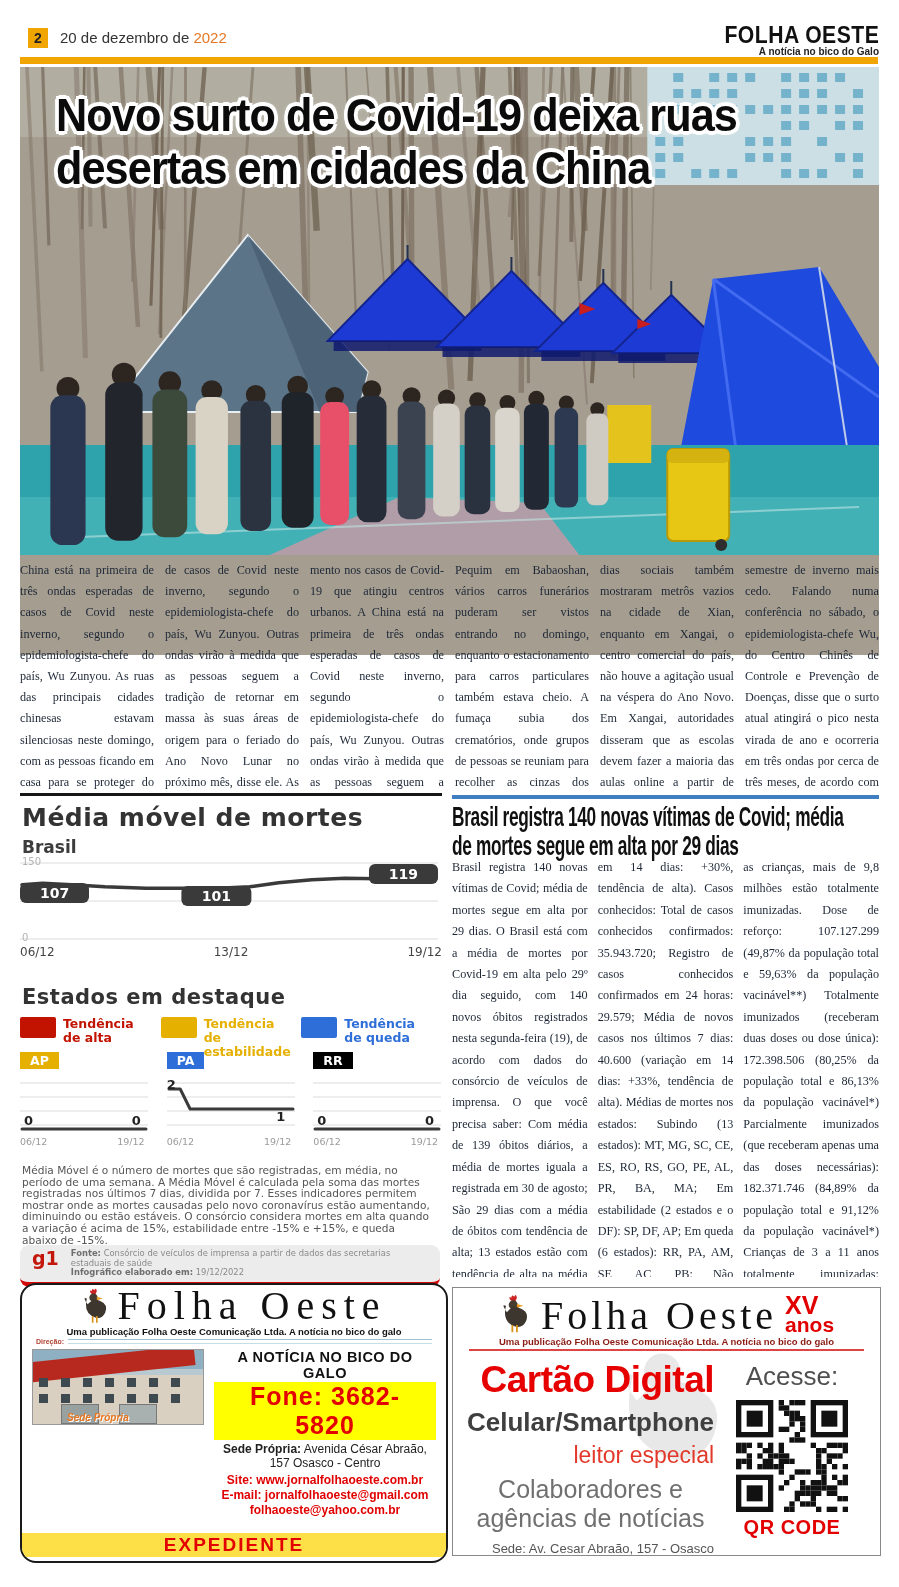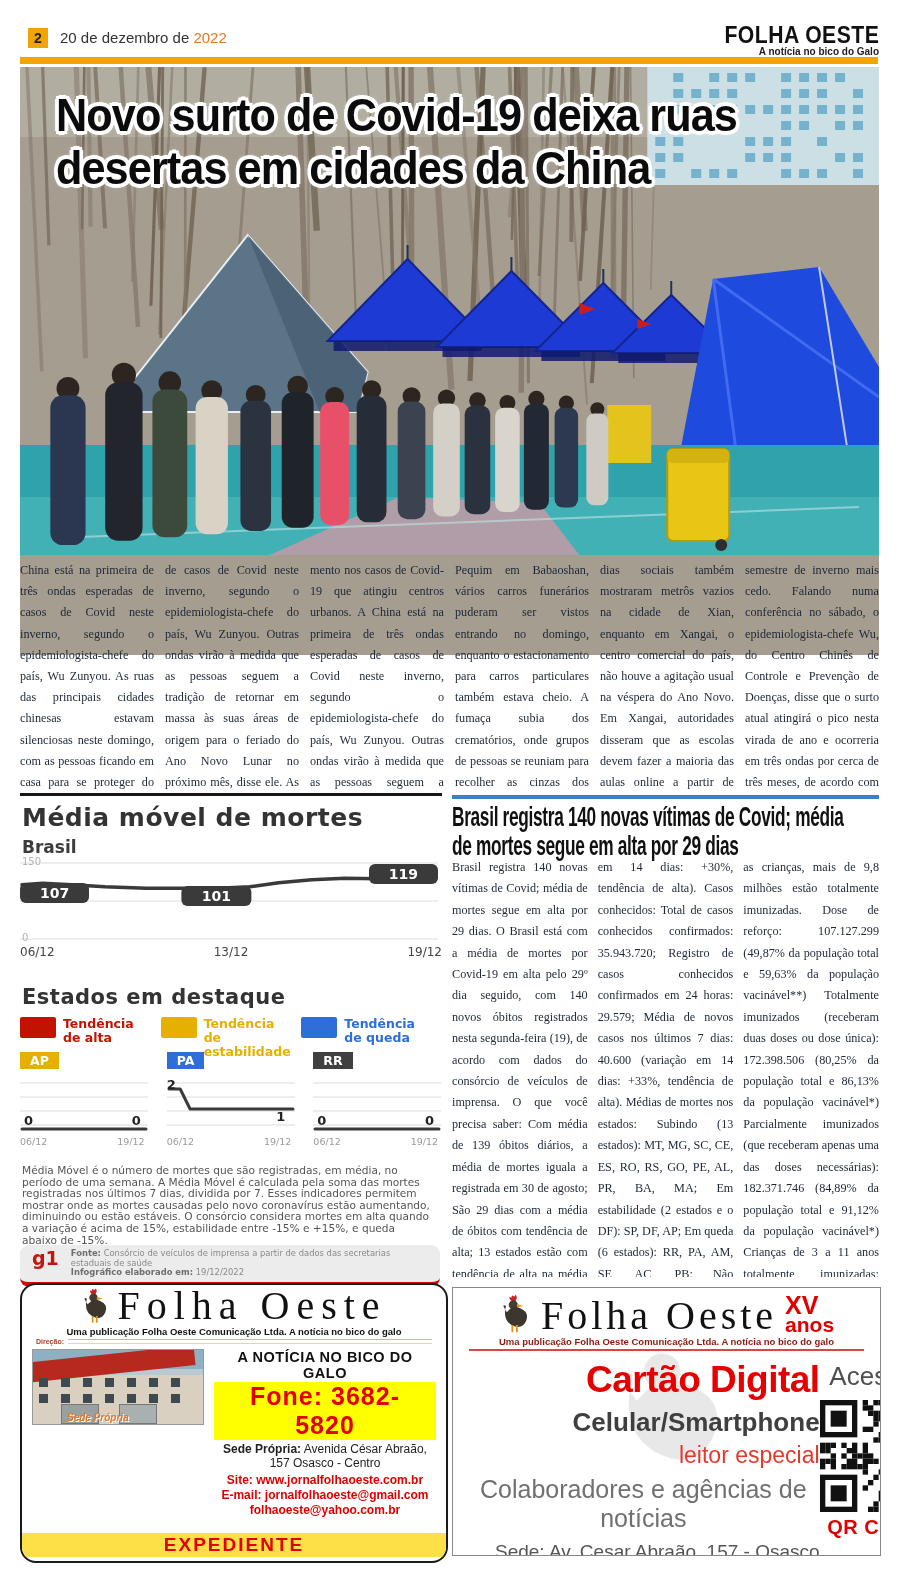--- a/index.html
+++ b/index.html
@@ -126,21 +126,21 @@
   .anos .a1{font-size:25px;}
   .anos .a2{font-size:21px;display:block;}
   .mast2-tag{margin:2px 16px 0 16px;text-align:center;font-size:9.5px;font-weight:bold;color:#8a1a12;
              border-bottom:2px solid #d44;padding-bottom:2px;}
   .adr-body{display:flex;padding:4px 10px 0 14px;position:relative;}
   .adr-left{flex:1.45;text-align:center;display:flex;flex-direction:column;align-items:flex-end;}
   .adr-cartao{color:#e60000;font-weight:bold;font-size:37px;margin-top:4px;letter-spacing:-.5px;}
   .adr-cel{color:#3f3f3f;font-weight:bold;font-size:26px;margin-top:6px;}
   .adr-leitor{color:#e2392b;font-size:23px;margin-top:4px;}
   .adr-colab{color:#707070;font-size:25px;line-height:1.15;margin-top:6px;}
-  .adr-sede{color:#555;font-size:19px;margin-top:8px;white-space:nowrap;margin-left:28px;}
+  .adr-sede{color:#555;font-size:13px;margin-top:8px;white-space:nowrap;}
   .adr-right{flex:1;text-align:center;}
   .adr-acesse{color:#4f4f4f;font-size:26px;margin-top:6px;}
   #qr-svg{display:block;margin:8px auto 0 auto;background:#fff;}
   .qr-lbl{color:#e30000;font-weight:bold;font-size:20px;margin-top:4px;letter-spacing:.5px;}
   .watermark{position:absolute;left:150px;top:40px;opacity:.13;}
 </style>
 </head>
 <body>
 
 <div class="page">
@@ -418,21 +418,21 @@
         <polyline points="2.0,14.0 13.2,14.0 23.1,34.0 126.0,34.0" fill="none" stroke="#3a3a3a" stroke-width="3" stroke-linecap="round" stroke-linejoin="round"></polyline>
           </svg>
         <span class="mlbl m2">2</span>
         <span class="mlbl m1">1</span>
         <div class="mini-x">
           <span>06/12</span>
           <span>19/12</span>
         </div>
       </div>
       <div class="mini">
-        <span class="mini-badge" style="background-color: #404040;">RR</span>
+        <span class="mini-badge" style="background-color: #000000;">RR</span>
         <svg viewBox="0 0 128 58">
           <line class="gline" x1="0" y1="8" x2="128" y2="8"></line>
           <line class="gline" x1="0" y1="22" x2="128" y2="22"></line>
           <line class="gline" x1="0" y1="36" x2="128" y2="36"></line>
           <line class="gline" x1="0" y1="50" x2="128" y2="50"></line>
         <polyline points="2.0,54.0 126.0,54.0" fill="none" stroke="#3a3a3a" stroke-width="3" stroke-linecap="round" stroke-linejoin="round"></polyline>
           </svg>
         <span class="mlbl m0a">0</span>
         <span class="mlbl m0b">0</span>
         <div class="mini-x">

